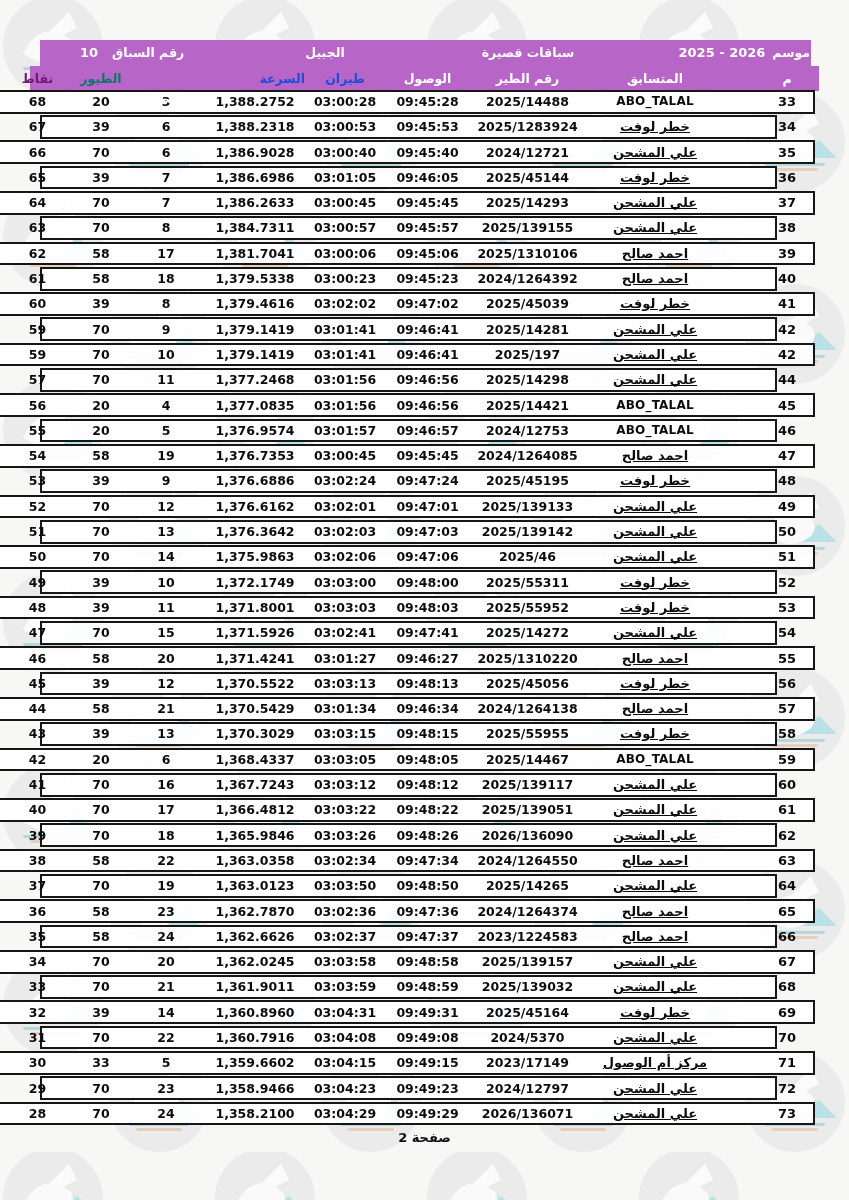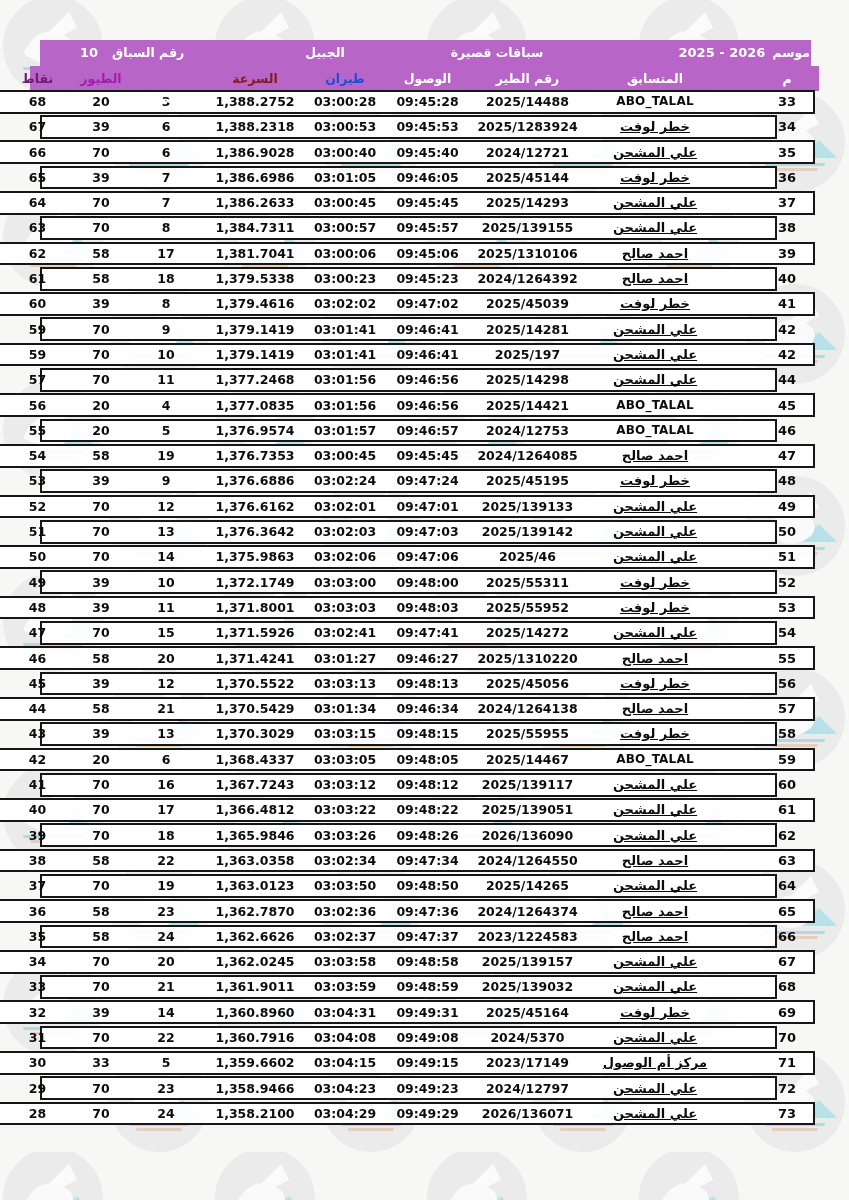--- a/index.html
+++ b/index.html
@@ -12,21 +12,21 @@
   .wm{position:absolute; inset:0; z-index:0;}
   .band{position:absolute; z-index:1;}
   .band1{top:40px; left:40px; right:38px; height:26px;}
   .band2{top:66px; left:30px; right:30px; height:25px;}
   .band-item{
     position:absolute; z-index:2; color:#fff; font-weight:bold;
     font-size:12.5px; line-height:26px; top:40px; white-space:nowrap;
   }
   .season{right:39px; display:flex; gap:7px; align-items:center;}
   .season .range{direction:ltr; unicode-bidi:embed; font-size:13px;}
-  .racetype{left:437px; width:120px; text-align:center;}
+  .racetype{left:468px; width:120px; text-align:center;}
   .loc{left:293px; width:64px; text-align:center;}
   .raceno{left:80px; display:flex; gap:14px; align-items:center;}
   .raceno .no{direction:ltr; font-size:13px;}
   .grid{
     display:grid; width:849px;
     grid-template-columns:124px 140px 115px 85px 80px 100px 78px 52px 75px;
   }
   .head-row{
     position:absolute; top:66px; left:0; z-index:2;
     height:25px; line-height:25px;
@@ -93,23 +93,23 @@
     <span>رقم السباق</span>
     <span class="no">10</span>
   </div>
 
   <div class="grid head-row" id="head-row">
       <div class="cell" style="color: rgb(255, 255, 255);">م</div>
       <div class="cell" style="color: rgb(255, 255, 255);">المتسابق</div>
       <div class="cell" style="color: rgb(255, 255, 255);">رقم الطير</div>
       <div class="cell" style="color: rgb(255, 255, 255);">الوصول</div>
       <div class="cell" style="color: #1d4ed8;">طيران</div>
-      <div class="cell" style="color: #7f1d1d;">السرعة</div>
+      <div class="cell" style="color: #1d4ed8; text-align: right;">السرعة</div>
       <div class="cell" style="color: rgb(255, 255, 255); margin-top: 20px;">المسافة</div>
-      <div class="cell" style="color: #a21caf;">الطيور</div>
+      <div class="cell" style="color: #0f766e;">الطيور</div>
       <div class="cell" style="color: #701a75; text-align: center;">نقاط</div>
     </div>
 
   <div class="rows" id="rows">
       <div class="row">
         <div class="rowbox"></div>
         <div class="grid">
           <div class="cell rank num">33</div>
           <div class="cell latin">ABO_TALAL</div>
           <div class="cell num">2025/14488</div>
@@ -676,13 +676,14 @@
           <div class="cell num">09:49:29</div>
           <div class="cell num">03:04:29</div>
           <div class="cell num">1,358.2100</div>
           <div class="cell num">24</div>
           <div class="cell num">70</div>
           <div class="cell num">28</div>
         </div>
       </div>
     </div>
 
+  <div class="footer">صفحة 2</div>
 </div>
 
 </body></html>

